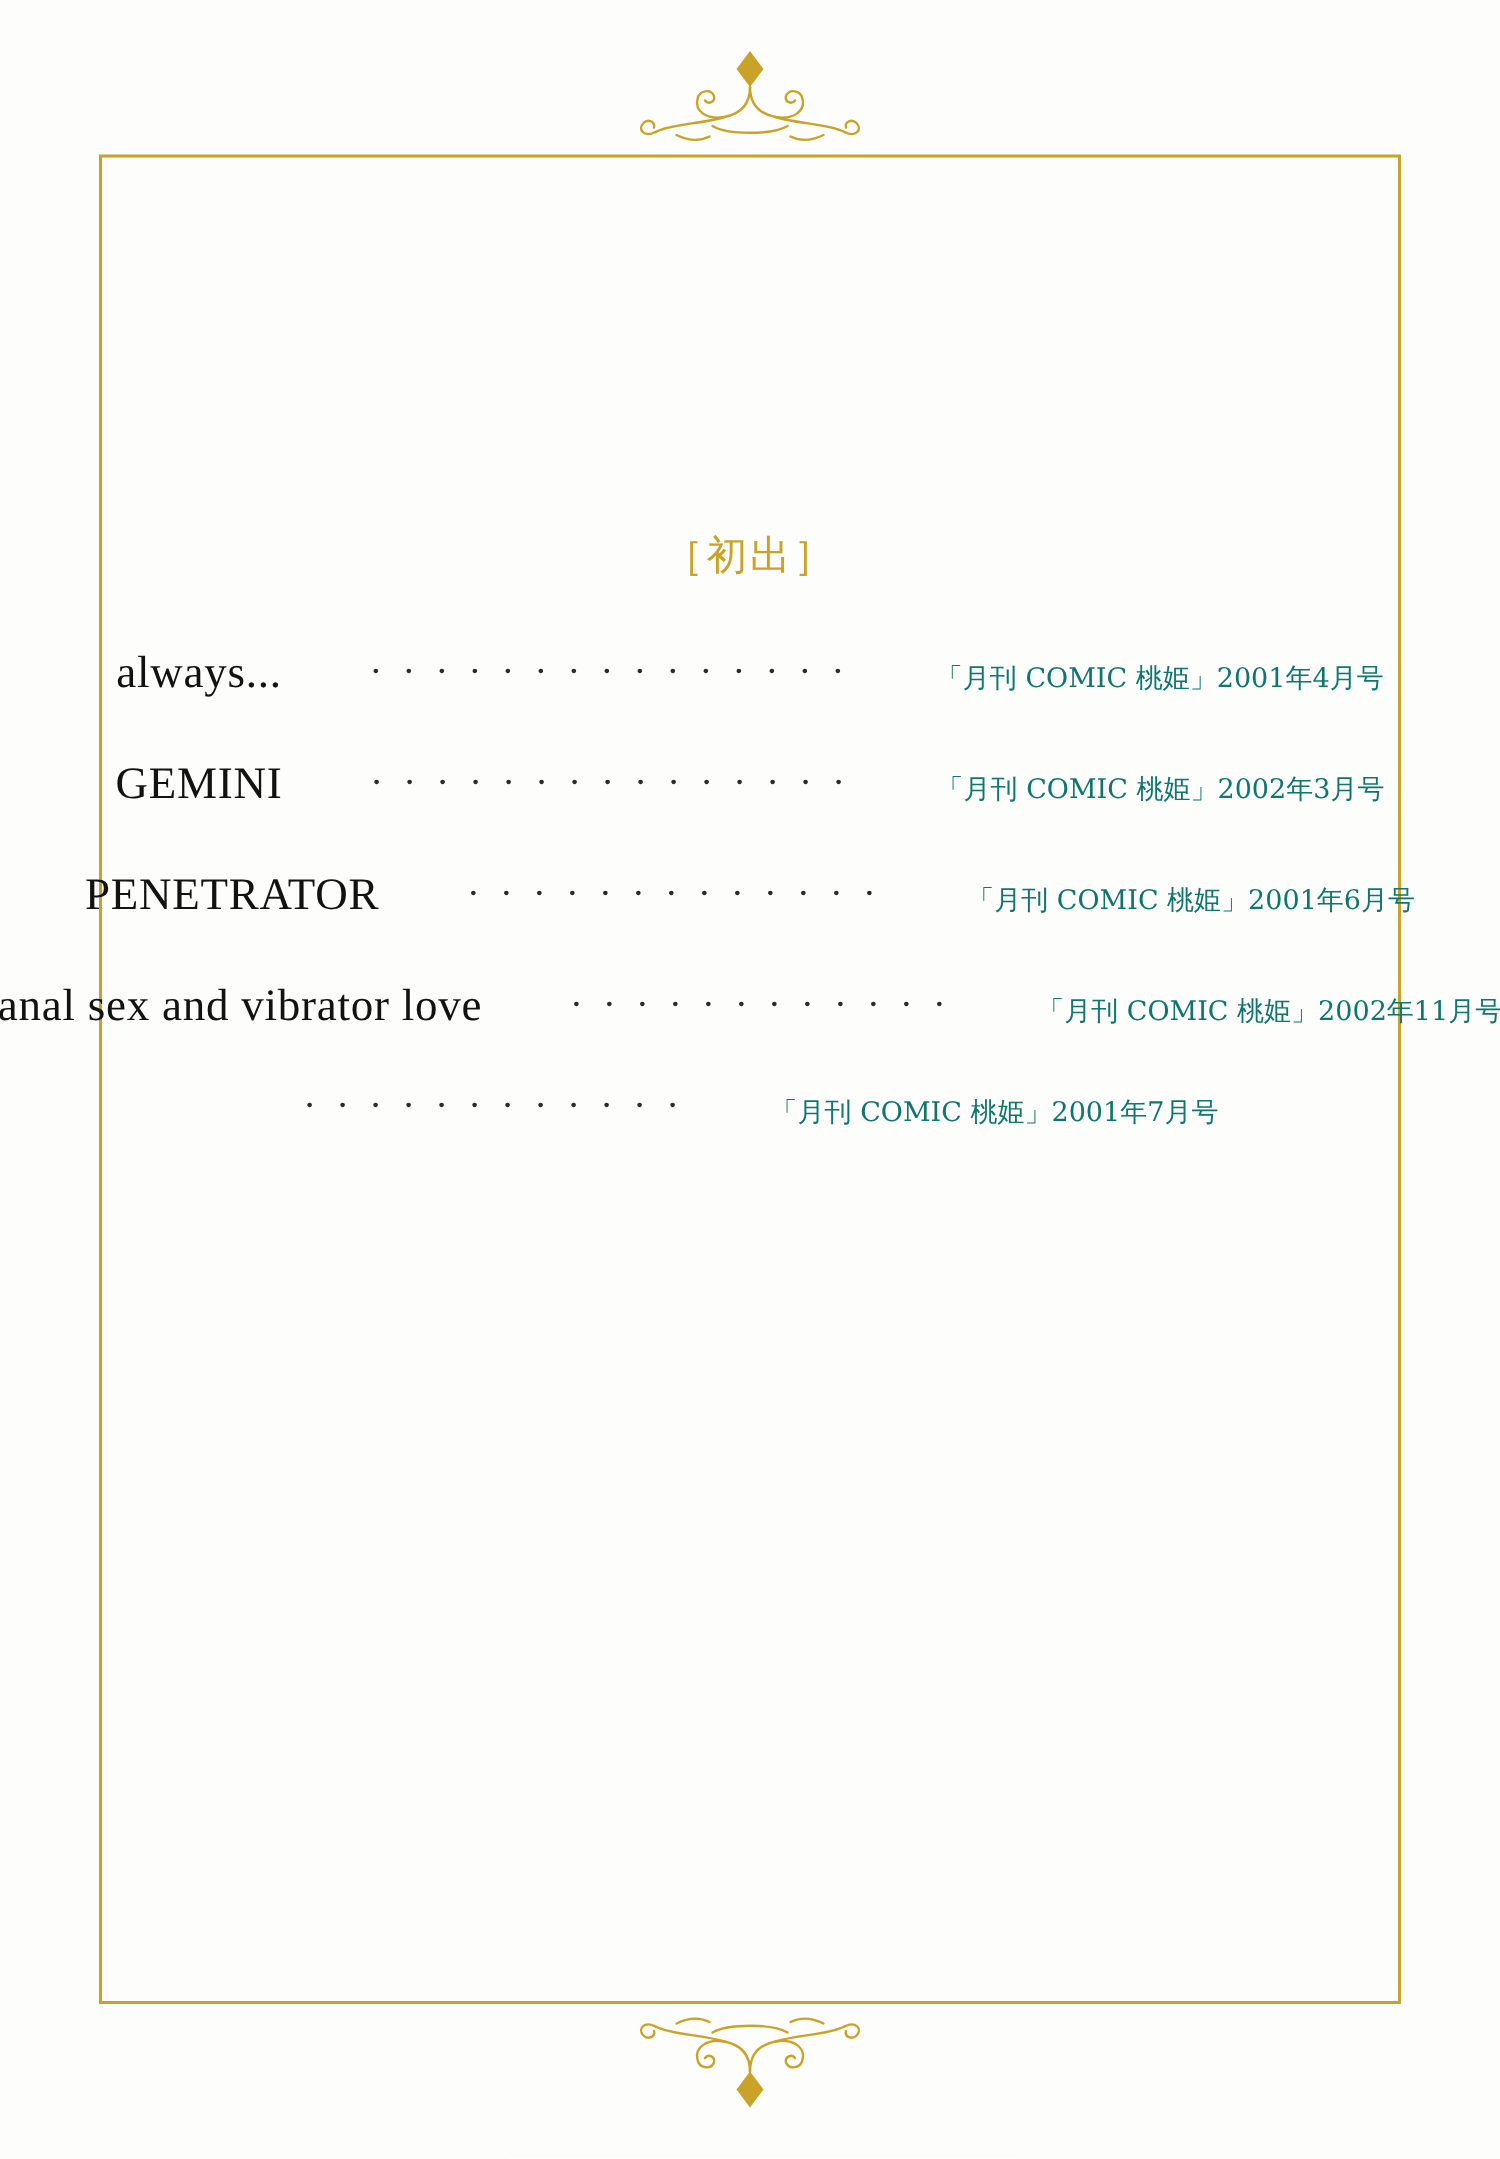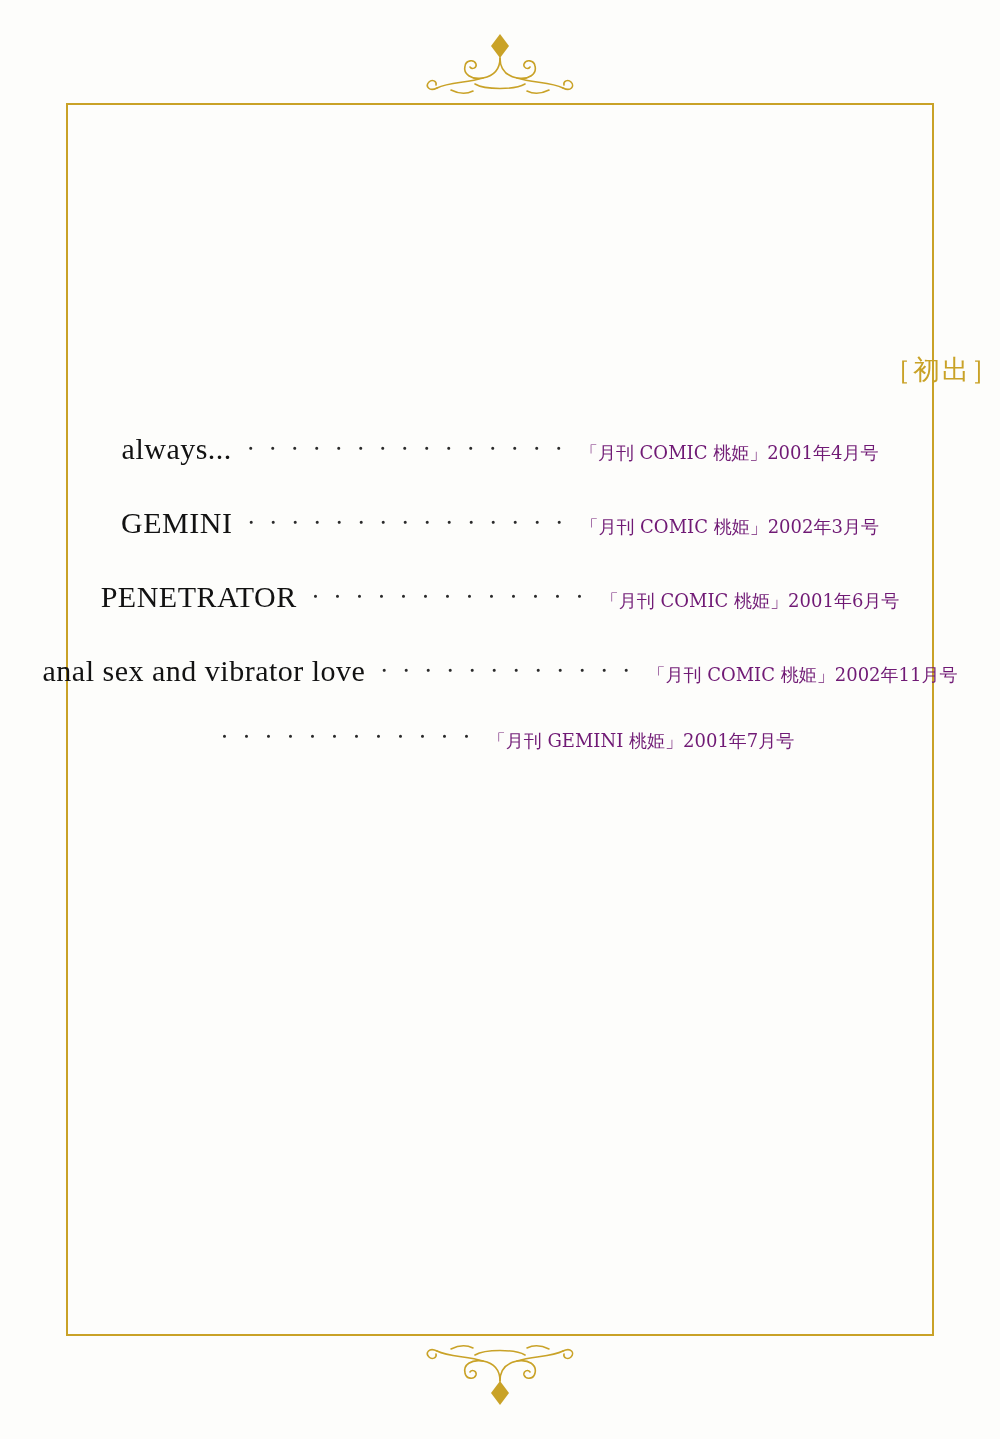--- a/index.html
+++ b/index.html
@@ -46,38 +46,39 @@
   .ornament.top { top: 28px; }
   .ornament.bottom { bottom: 28px; }
   .ornament svg { display: block; width: 100%; height: 100%; }
 
   
   .content {
     position: absolute;
     left: 0;
     right: 0;
     top: 352px;
-    text-align: right;
+    text-align: center;
   }
 
   .section-heading {
     color: #c9a227;
     font-size: 27px;
     letter-spacing: 2px;
     margin: 0 0 44px 0;
     font-family: "DejaVu Serif", serif;
     font-weight: normal;
   }
 
   .entry {
     display: flex;
     align-items: baseline;
     justify-content: center;
     margin-bottom: 40px;
     white-space: nowrap;
+    gap: 44px;
   }
 
   .entry-title {
     font-family: "Liberation Serif", serif;
     font-size: 30px;
     letter-spacing: 0.5px;
     color: #121212;
   }
 
   .entry-dots {
@@ -86,21 +87,21 @@
     letter-spacing: 3px;
     color: #2a2a2a;
     padding: 0 9px;
     position: relative;
     top: -4px;
   }
 
   .entry-source {
     font-family: "DejaVu Serif", serif;
     font-size: 18px;
-    color: #701a75;
+    color: #0f766e;
     letter-spacing: 0px;
   }
 
   
   .entry.r1 .entry-dots { letter-spacing: 3px; }
 </style>
 </head>
 <body>
 
 <div class="page">
@@ -165,17 +166,17 @@
     </div>
 
     <div class="entry r5">
       <span class="entry-title">anal sex and vibrator love</span>
       <span class="entry-dots">・・・・・・・・・・・・</span>
       <span class="entry-source">「月刊 COMIC 桃姫」2002年11月号</span>
     </div>
 
     <div class="entry r6">
       <span class="entry-dots">・・・・・・・・・・・・</span>
-      <span class="entry-source">「月刊 GEMINI 桃姫」2001年7月号</span>
+      <span class="entry-source">「月刊 COMIC 桃姫」2001年7月号</span>
     </div>
 
   </div>
 </div>
 
 </body></html>

